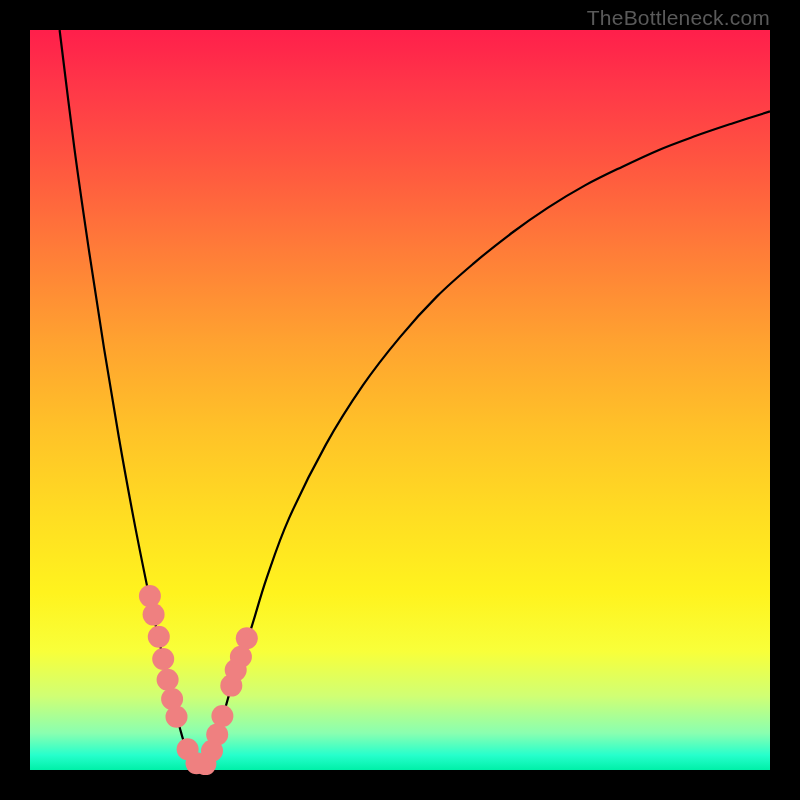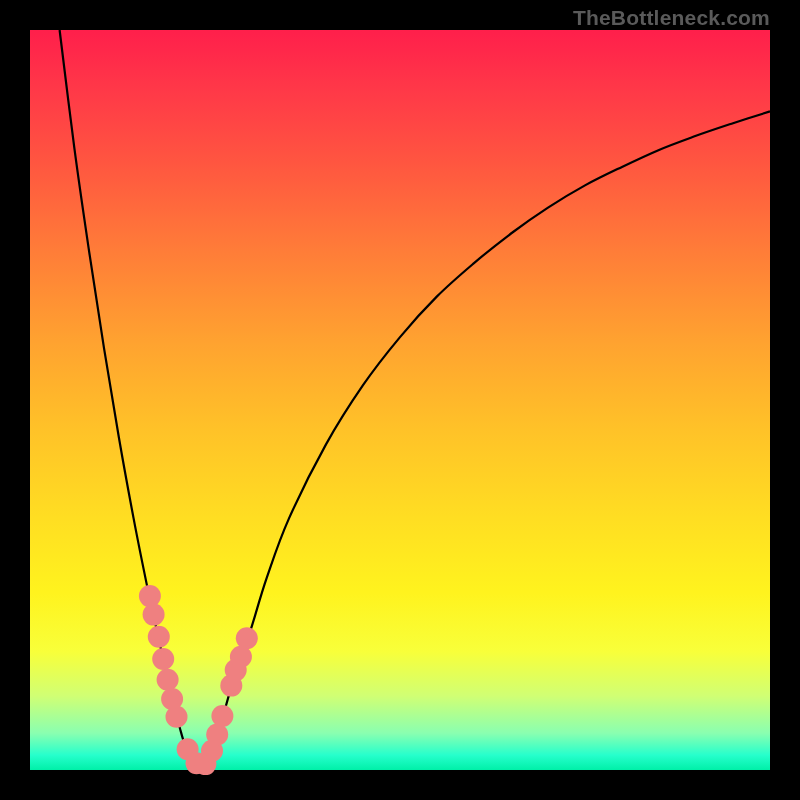--- a/index.html
+++ b/index.html
@@ -39,21 +39,21 @@
       #8affb0 95%,
       #26ffcc 98%,
       #00f0a8 100%);
   }
   .attribution {
     position: absolute;
     top: 6px;
     right: 30px;
     color: #5a5a5a;
     font-size: 21px;
-    font-weight: 700;
+    font-weight: 400;
     letter-spacing: 0.2px;
   }
   svg.curve {
     position: absolute;
     left: 0;
     top: 0;
     width: 740px;
     height: 740px;
     overflow: visible;
   }

